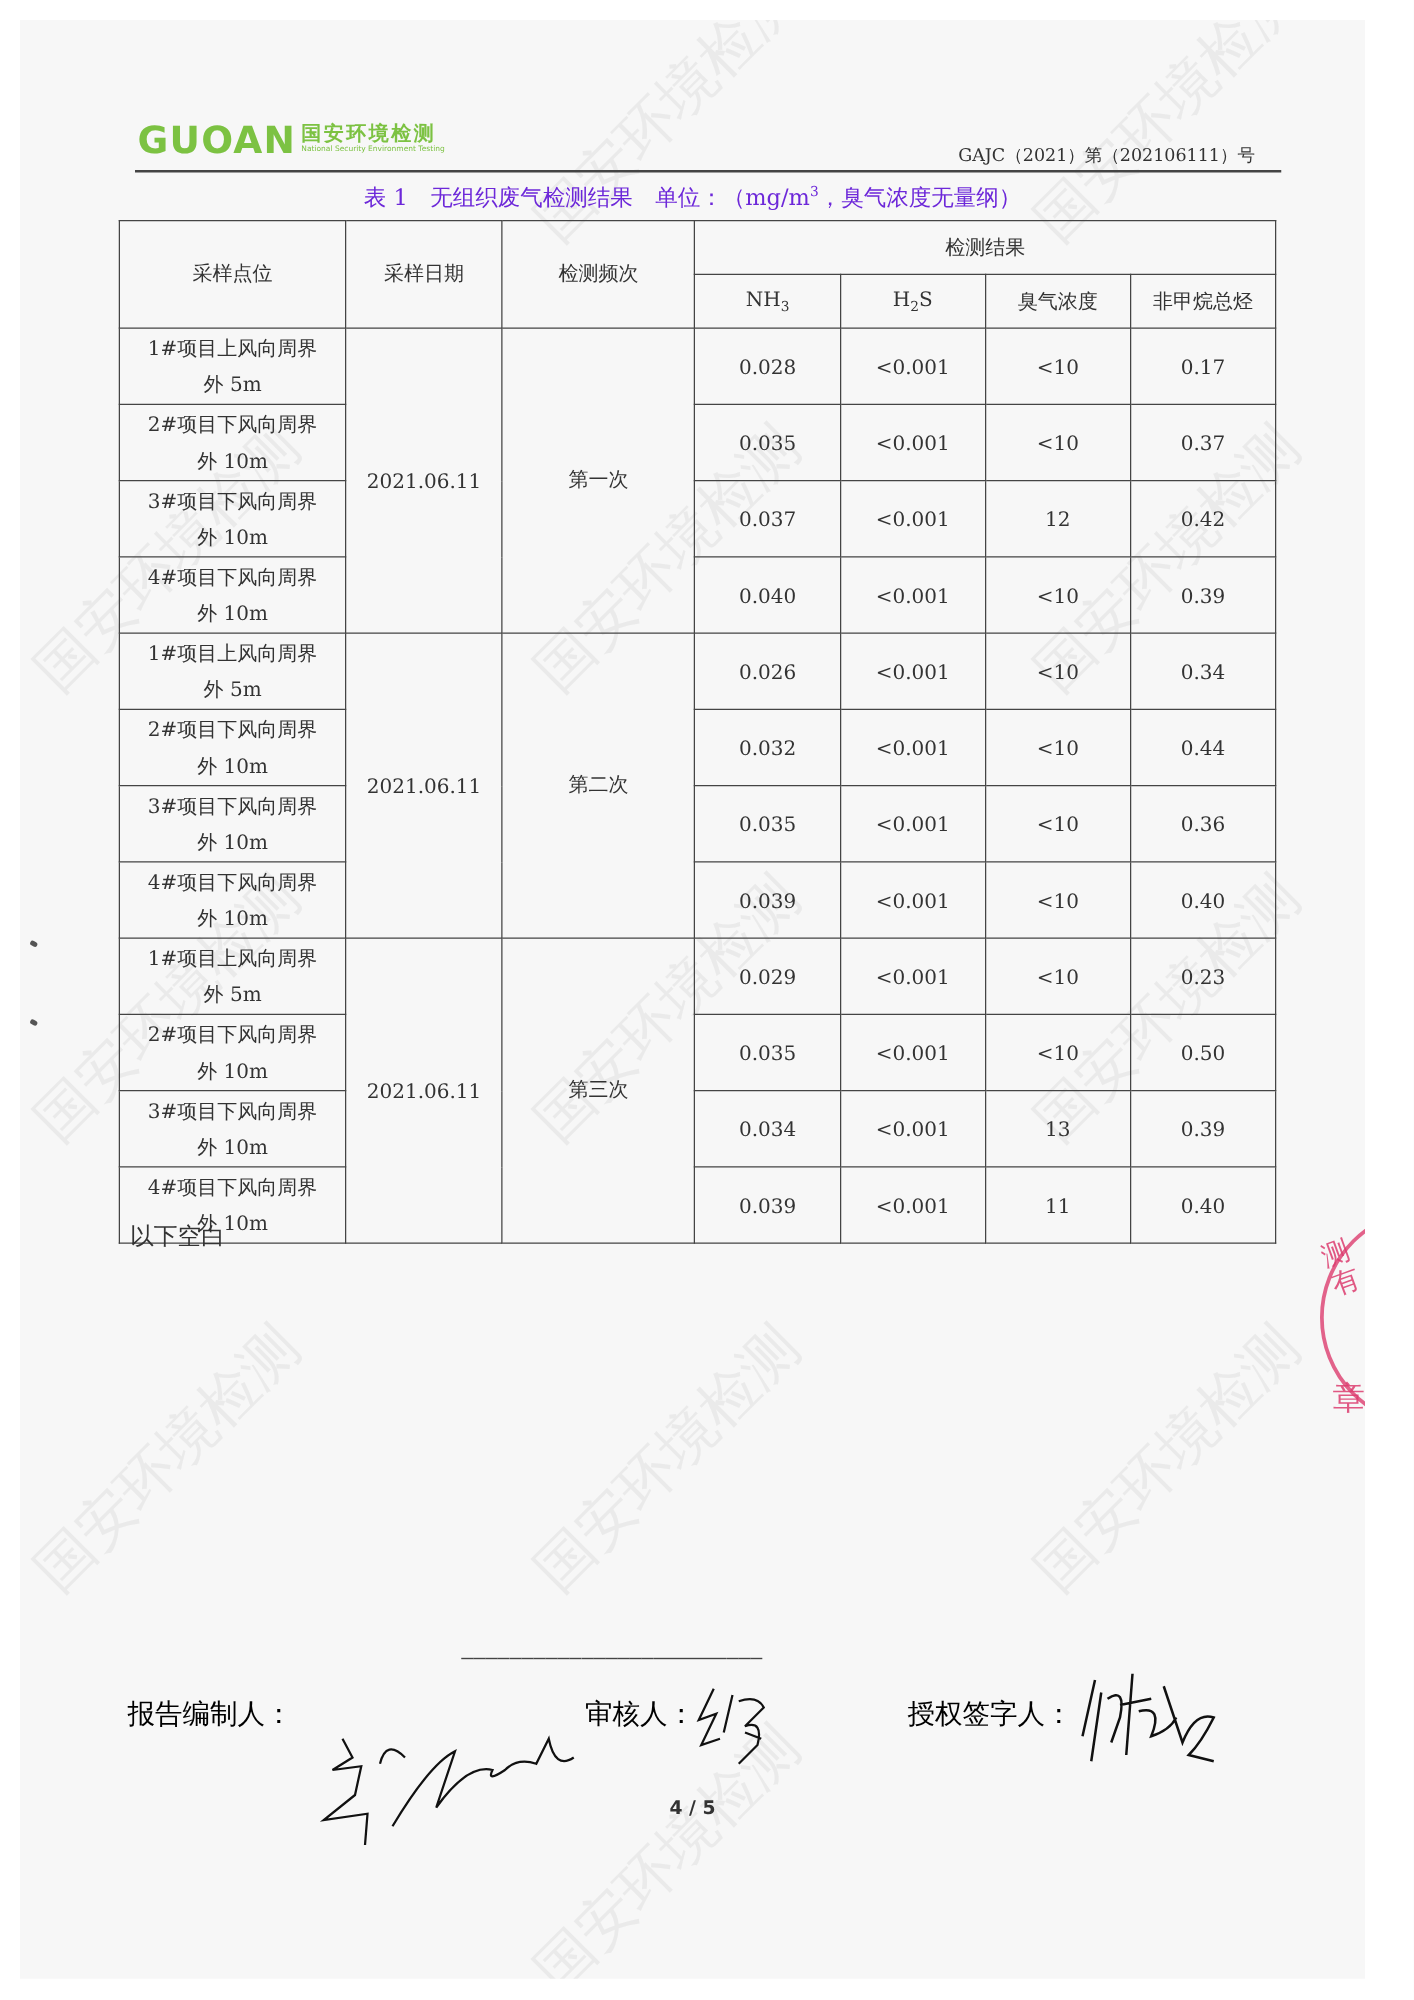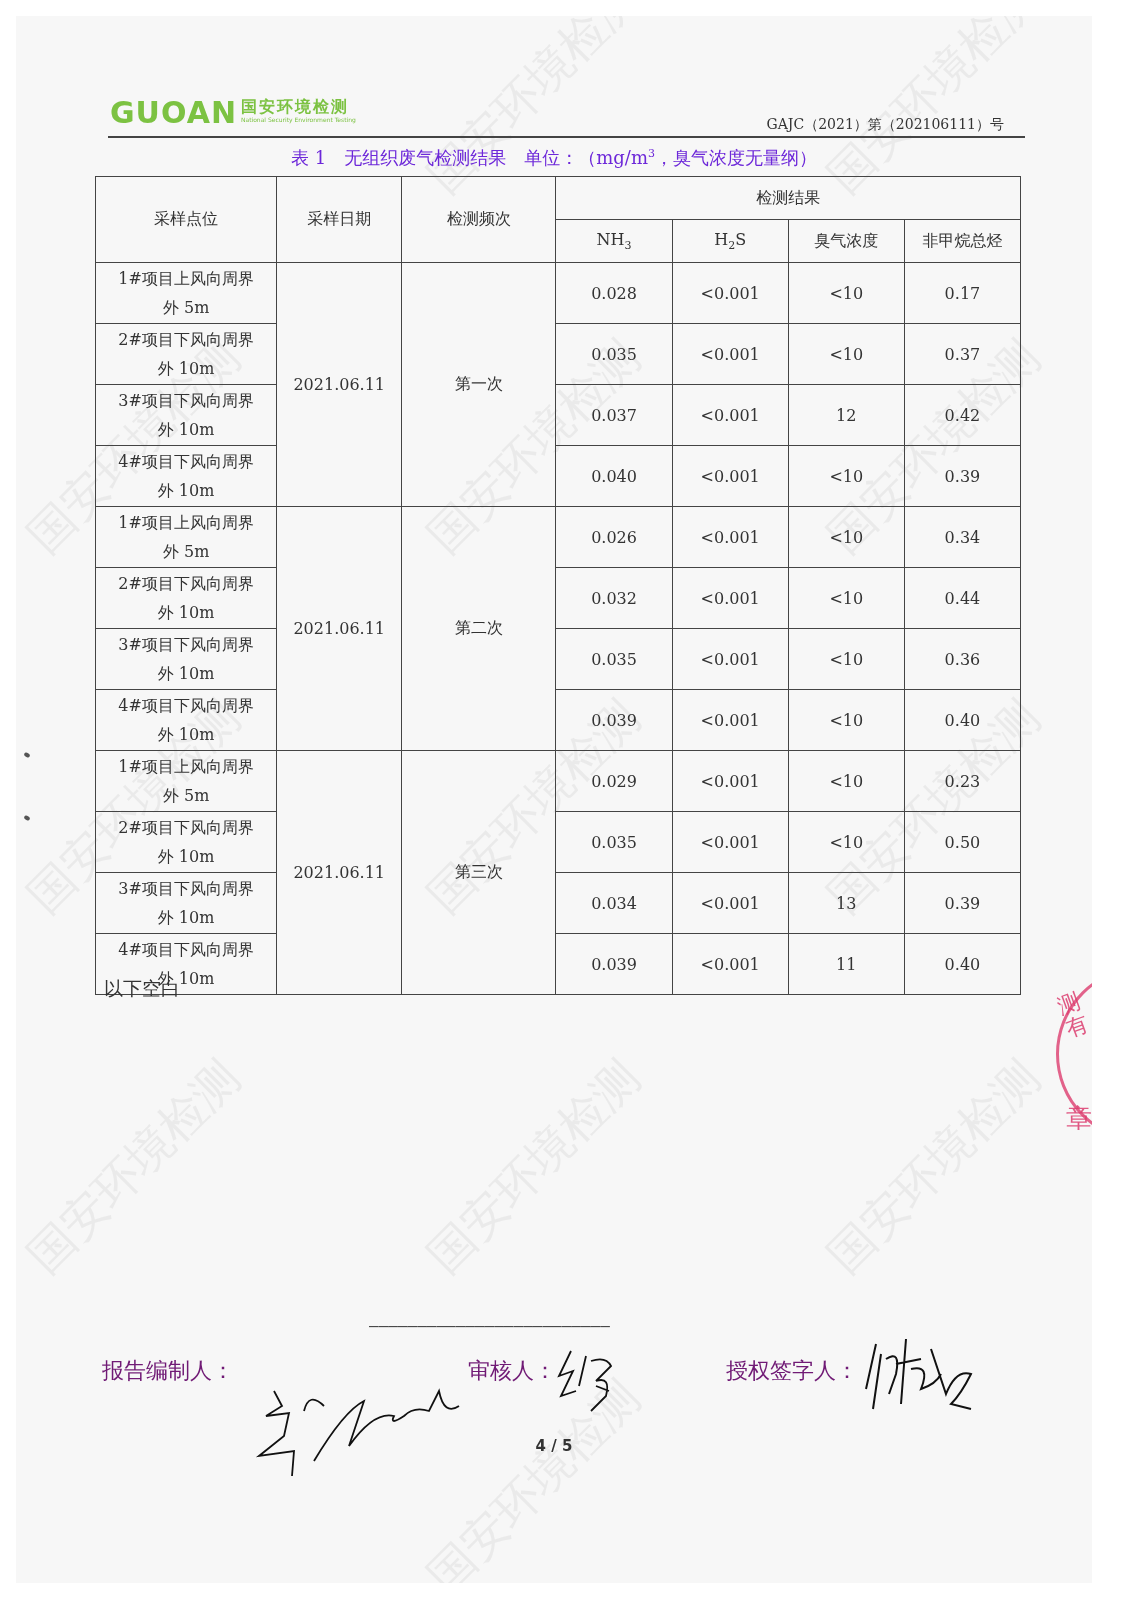--- a/index.html
+++ b/index.html
@@ -19,21 +19,21 @@
   table.results { position:absolute; left:79px; top:160px; width:926px; border-collapse:collapse; font-size:16px; color:#333; }
   table.results td, table.results th { border:1px solid #444; text-align:center; font-weight:normal; padding:0; }
   table.results th { height:42px; }
   table.results td.site { width:176px; line-height:29px; padding:1px 2px; }
   table.results td.data { height:57px; }
   .c-site { width:178px; } .c-date { width:125px; } .c-freq { width:154px; } .c-num { width:116px; }
   .blank-note { position:absolute; left:88px; top:960px; font-size:19px; color:#333; font-family:"DejaVu Sans",sans-serif; }
   .stamp { position:absolute; left:1040px; top:950px; width:170px; height:170px; border:3px solid rgba(220,60,110,0.8); border-radius:50%; }
   .stamp-text { position:absolute; color:rgba(220,60,110,0.85); font-family:"DejaVu Sans",sans-serif; }
   .dash-line { position:absolute; left:353px; top:1300px; font-size:16px; letter-spacing:0; color:#444; font-family:"DejaVu Sans Mono",monospace; }
-  .sig-label { position:absolute; top:1340px; font-size:22px; color:#701a75; font-family:Liberation Sans, sans-serif; }
+  .sig-label { position:absolute; top:1340px; font-size:22px; color:#000000; font-family:Liberation Sans, sans-serif; }
   .sig { position:absolute; }
   .page-num { position:absolute; left:0; width:1076px; top:1421px; text-align:center; font-size:15px; font-weight:bold; color:#333; font-family:"DejaVu Sans",sans-serif; }
   .speck { position:absolute; width:6px; height:4px; background:#555; border-radius:2px; transform:rotate(30deg); }
 </style>
 </head>
 <body>
 
 <div class="page">
 
   <div class="wm" style="left:380px;top:40px;">国安环境检测</div>

